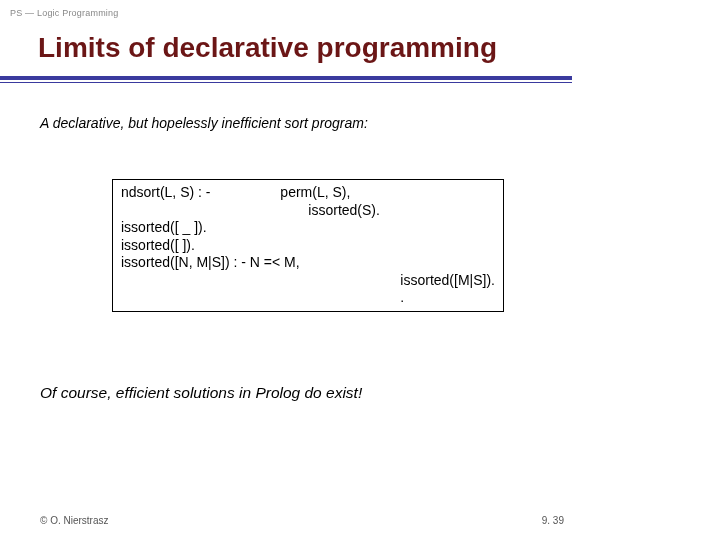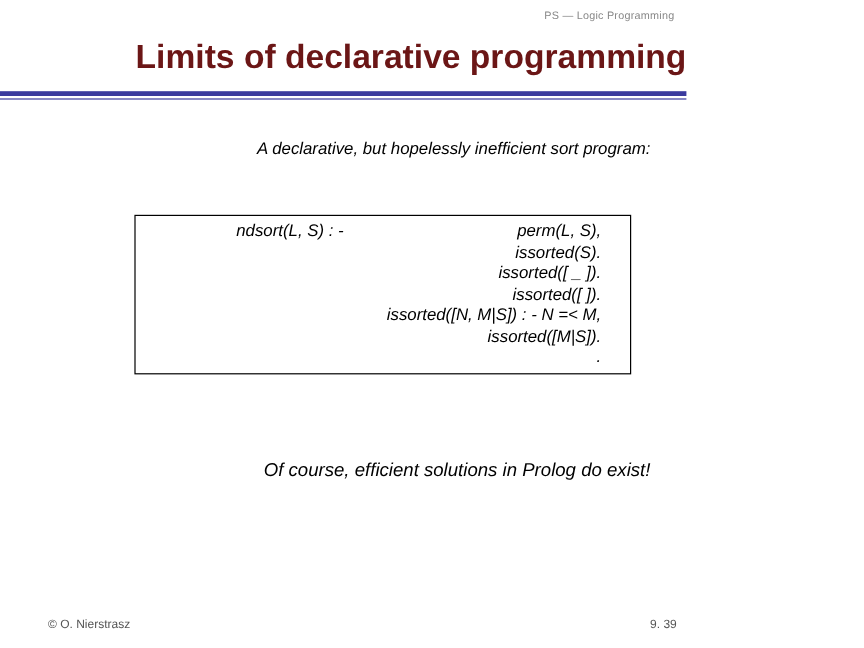--- a/index.html
+++ b/index.html
@@ -1,25 +1,25 @@
 <!DOCTYPE html>
 <html><head>
 <meta charset="utf-8">
 <style>
   * { box-sizing: border-box; margin: 0; padding: 0; }
   html, body { width: 720px; height: 540px; font-family: Arial, Helvetica, sans-serif; background: #fff; color: #000; }
-  .slide { width: 572px; height: 540px; position: relative; text-align: right; }
+  .slide { width: 572px; height: 540px; position: relative; }
   .topbar { padding: 8px 10px 6px 10px; }
   .crumb { font-size: 9px; color: #888; letter-spacing: 0.2px; }
   .title { font-size: 28px; font-weight: bold; color: #6b1616; padding: 8px 0 12px 38px; }
   .rule1 { height: 4px; background: #3a3a9e; width: 100%; }
   .rule2 { height: 1px; background: #3a3a9e; width: 100%; margin-top: 2px; }
   .content { padding: 32px 30px 0 40px; }
   .lead { font-size: 14px; font-style: italic; margin-bottom: 48px; }
-  .codebox { border: 1px solid #000; margin-left: 72px; margin-right: 16px; padding: 4px 24px 4px 8px; font-size: 14px; line-height: 1.25; font-style: italic; }
+  .codebox { border: 1px solid #000; margin-left: 72px; margin-right: 38px; padding: 4px 8px 4px 8px; font-size: 14px; line-height: 1.25; }
   .codebox table { border-collapse: collapse; width: 100%; }
   .codebox td { vertical-align: top; padding: 0; }
   .col-l { width: 210px; }
   .col-r { }
   .indent { padding-left: 28px; display: block; }
   .concl { font-size: 15.5px; font-style: italic; margin-top: 72px; }
   .footer { position: absolute; bottom: 14px; left: 40px; right: 8px; display: flex; justify-content: space-between; font-size: 10px; color: #555; }
   .footer .page { color: #555; }
 </style>
 </head>

